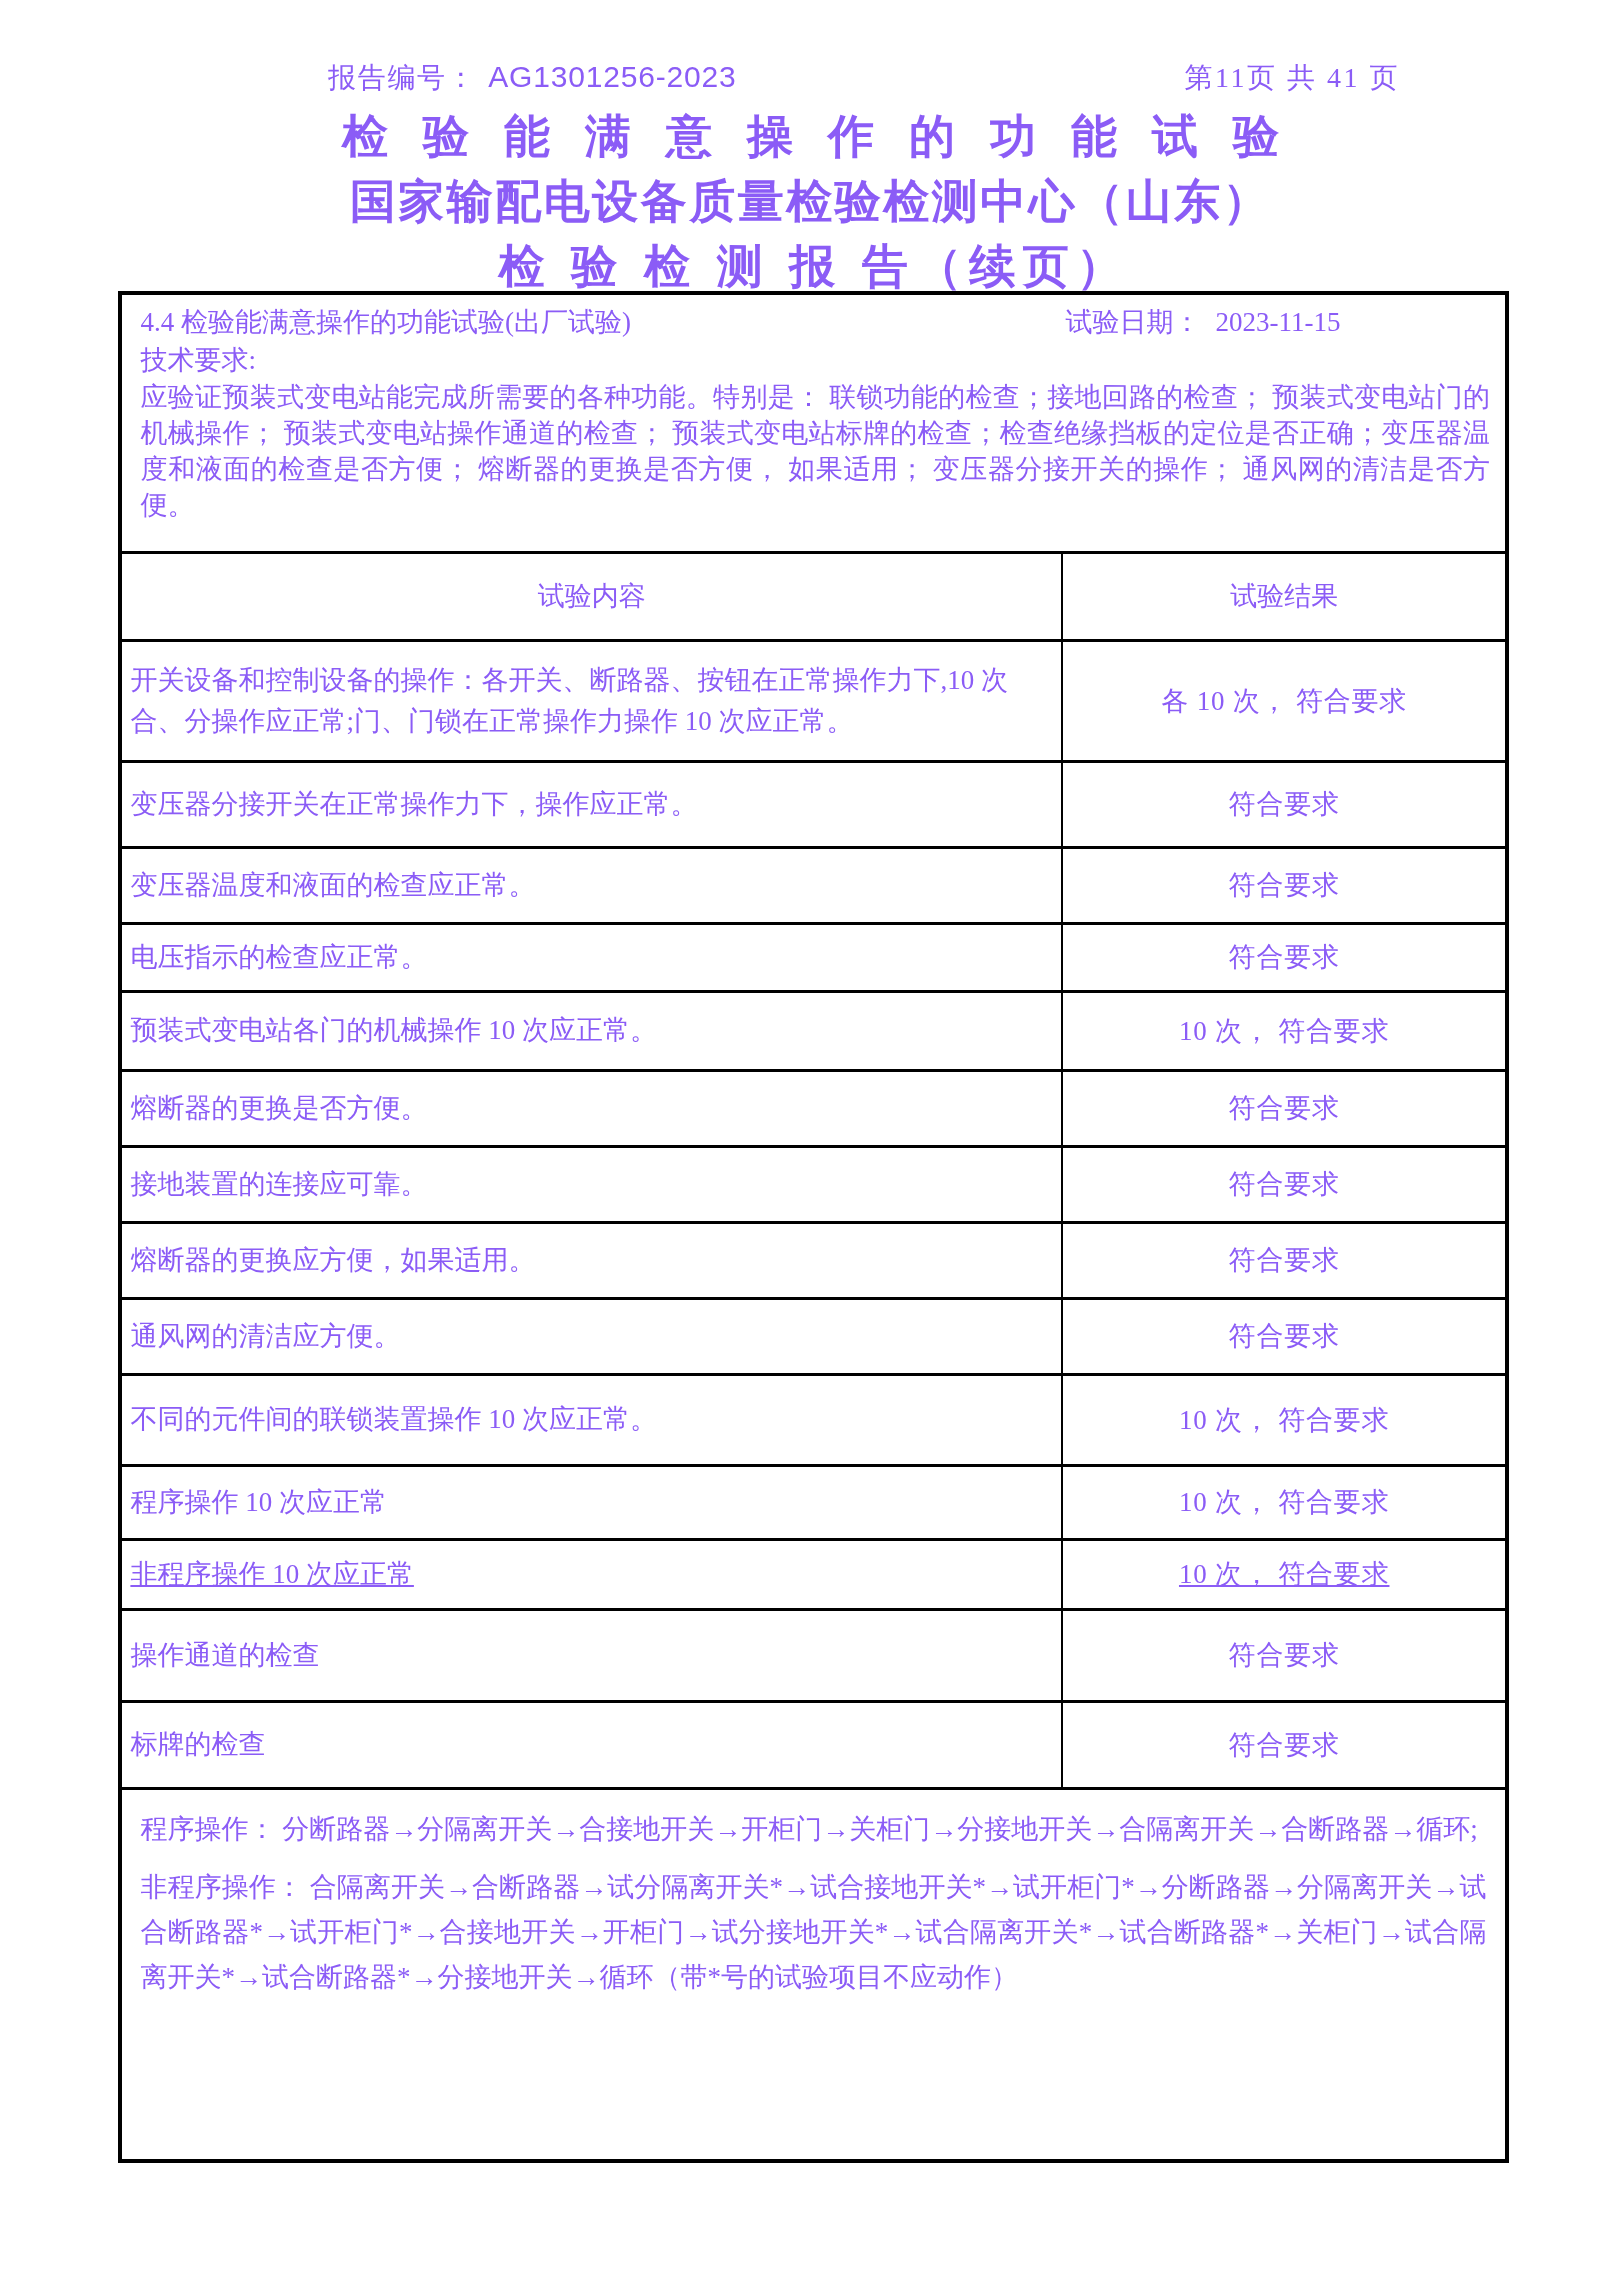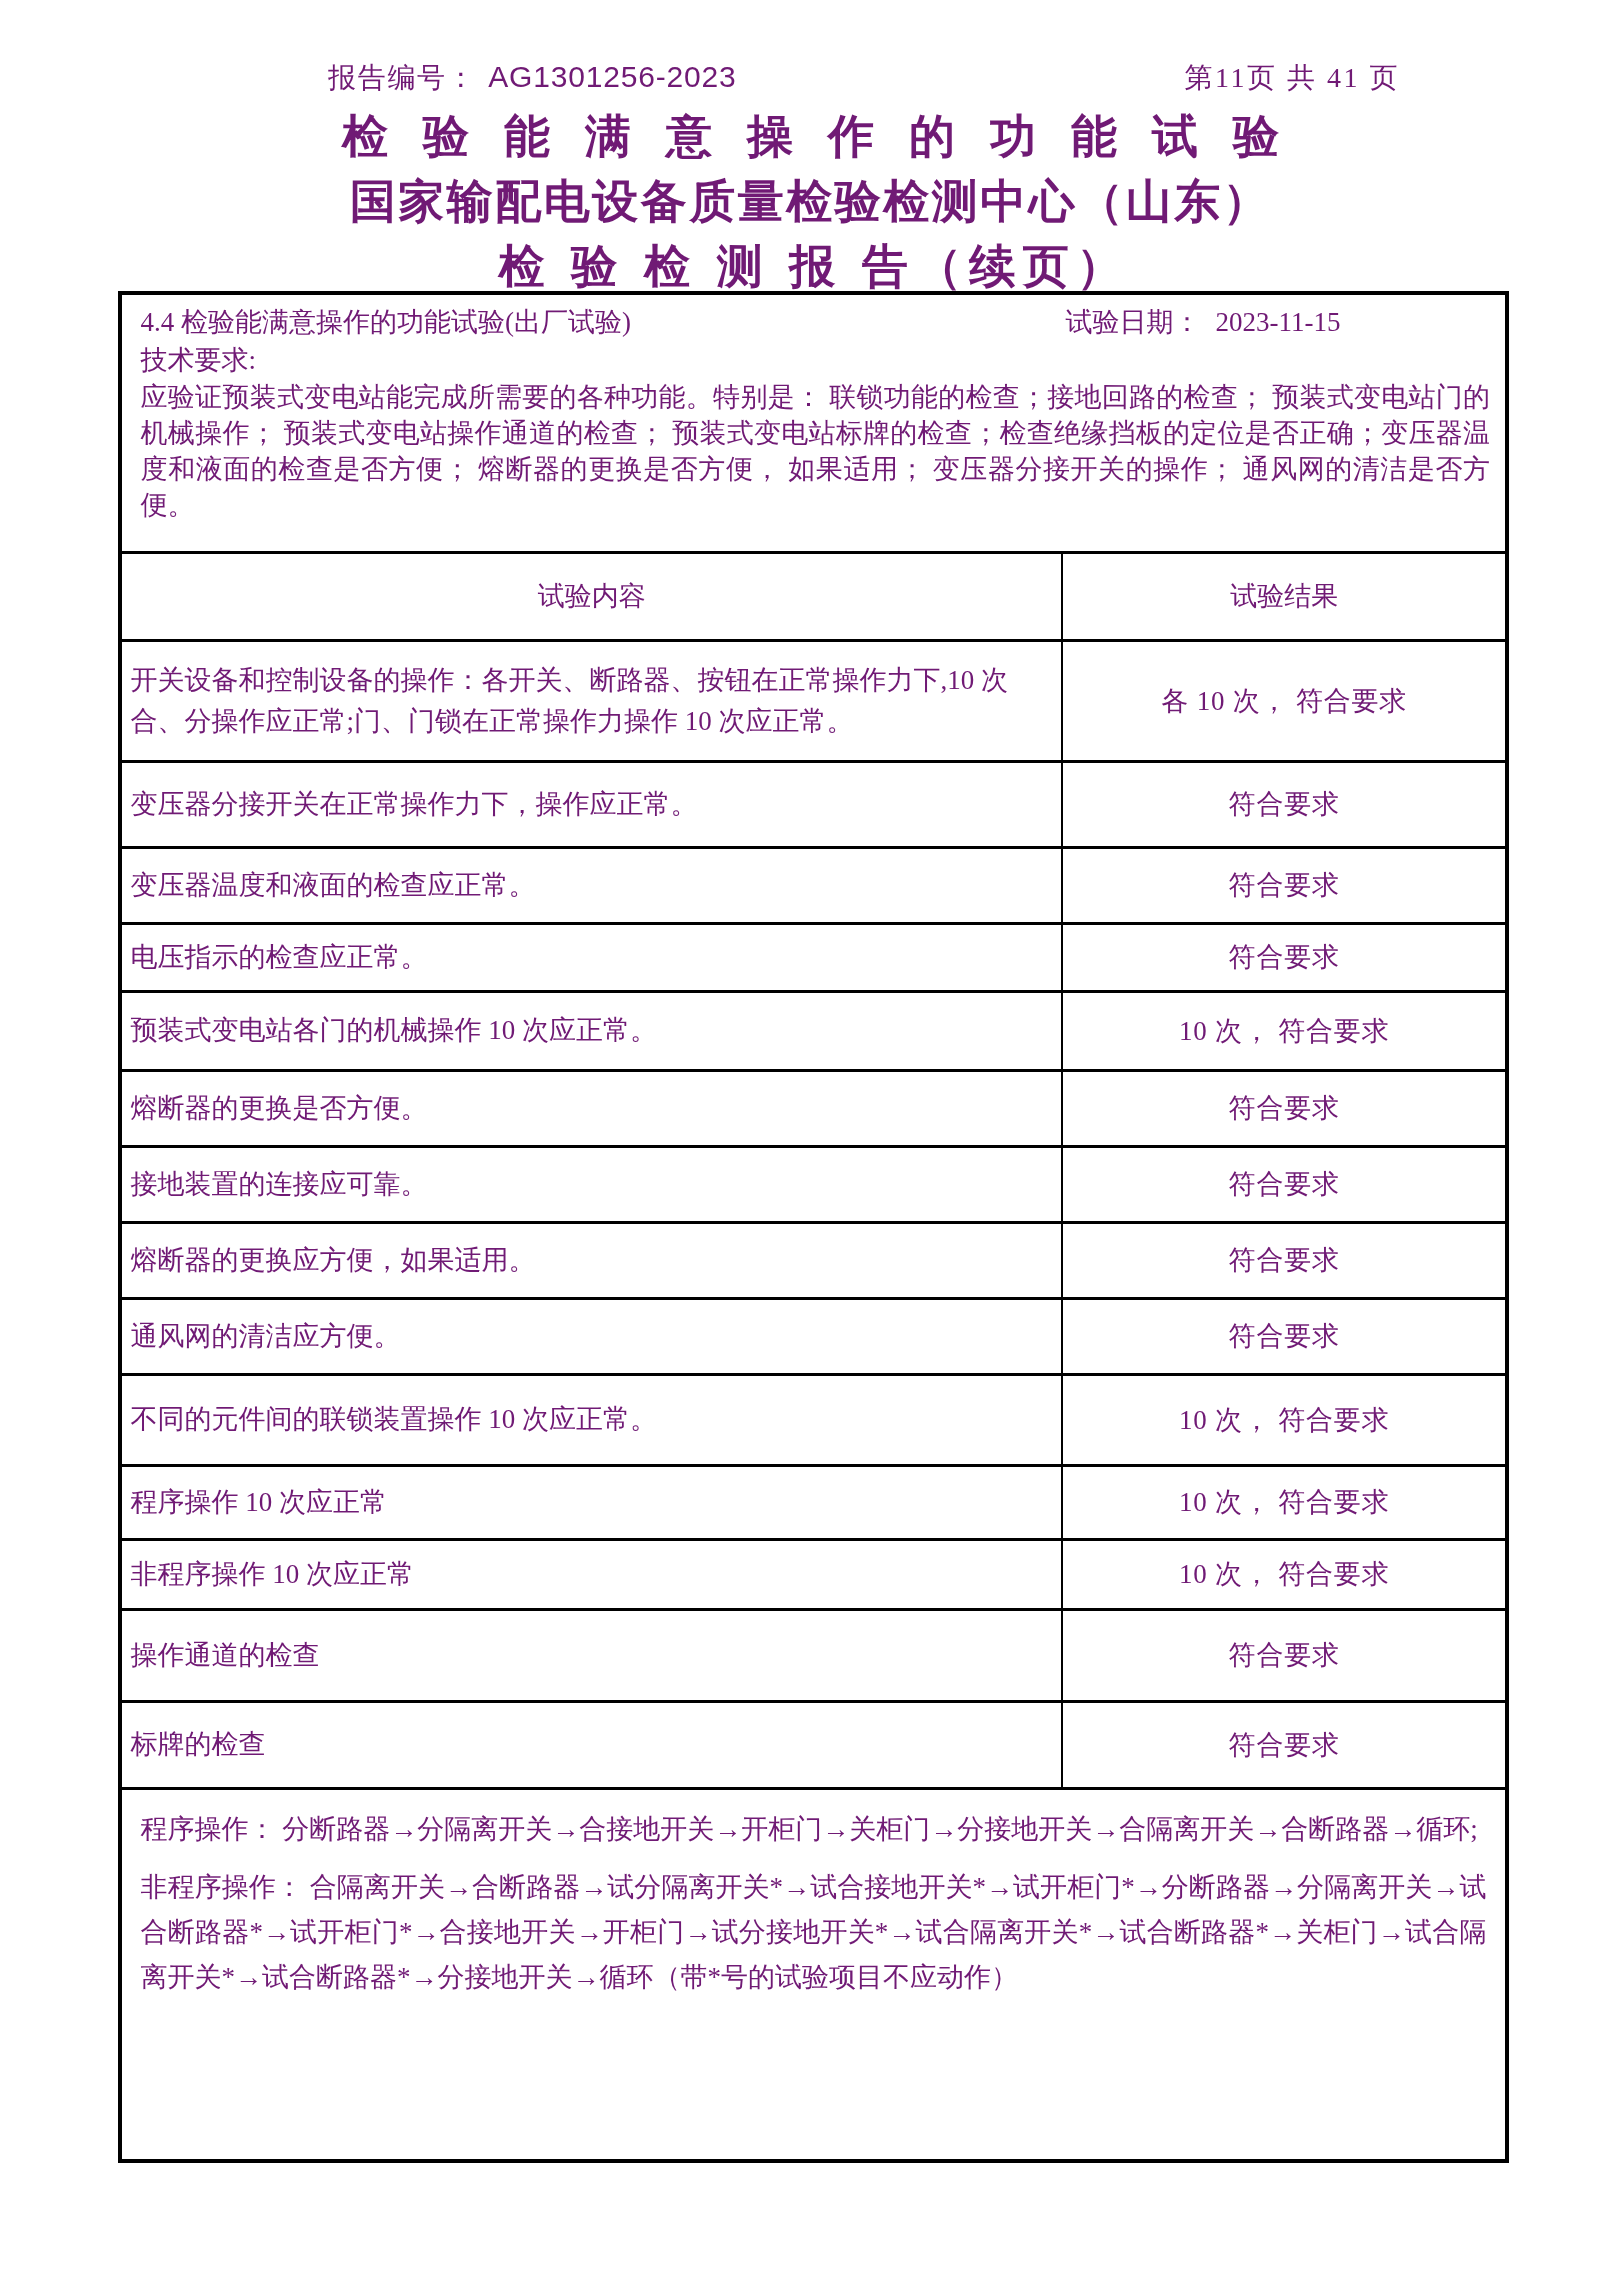--- a/index.html
+++ b/index.html
@@ -1,20 +1,20 @@
 <!DOCTYPE html>
 <html style="font-size:13.5px"><head>
 <meta charset="utf-8">
 <style>
   html,body { margin:0; padding:0; background:#ffffff; }
   .page {
     position:relative;
     width:1621px; height:2284px;
     background:#ffffff;
-    color:#701a75;
+    color:#8b5cf6;
     font-family:"Liberation Serif","DejaVu Serif",serif;
     overflow:hidden;
   }
   
   .doc-header {
     position:absolute; top:59px; left:328px; width:1072px;
     display:flex; justify-content:space-between; align-items:baseline;
     font-size:28px;
   }
   .report-no-label { letter-spacing:1.7px; }
@@ -145,21 +145,21 @@
           <td class="cell-result">符合要求</td>
         </tr>
         <tr style="height:91px;">
           <td class="cell-content">不同的元件间的联锁装置操作 10 次应正常。</td>
           <td class="cell-result">10 次， 符合要求</td>
         </tr>
         <tr style="height:74px;">
           <td class="cell-content">程序操作 10 次应正常</td>
           <td class="cell-result">10 次， 符合要求</td>
         </tr>
-        <tr style="height:70px;">
+        <tr style="height:70px;text-decoration:underline;">
           <td class="cell-content">非程序操作 10 次应正常</td>
           <td class="cell-result">10 次， 符合要求</td>
         </tr>
         <tr style="height:92px;">
           <td class="cell-content">操作通道的检查</td>
           <td class="cell-result">符合要求</td>
         </tr>
         <tr style="height:87px;">
           <td class="cell-content">标牌的检查</td>
           <td class="cell-result">符合要求</td>

